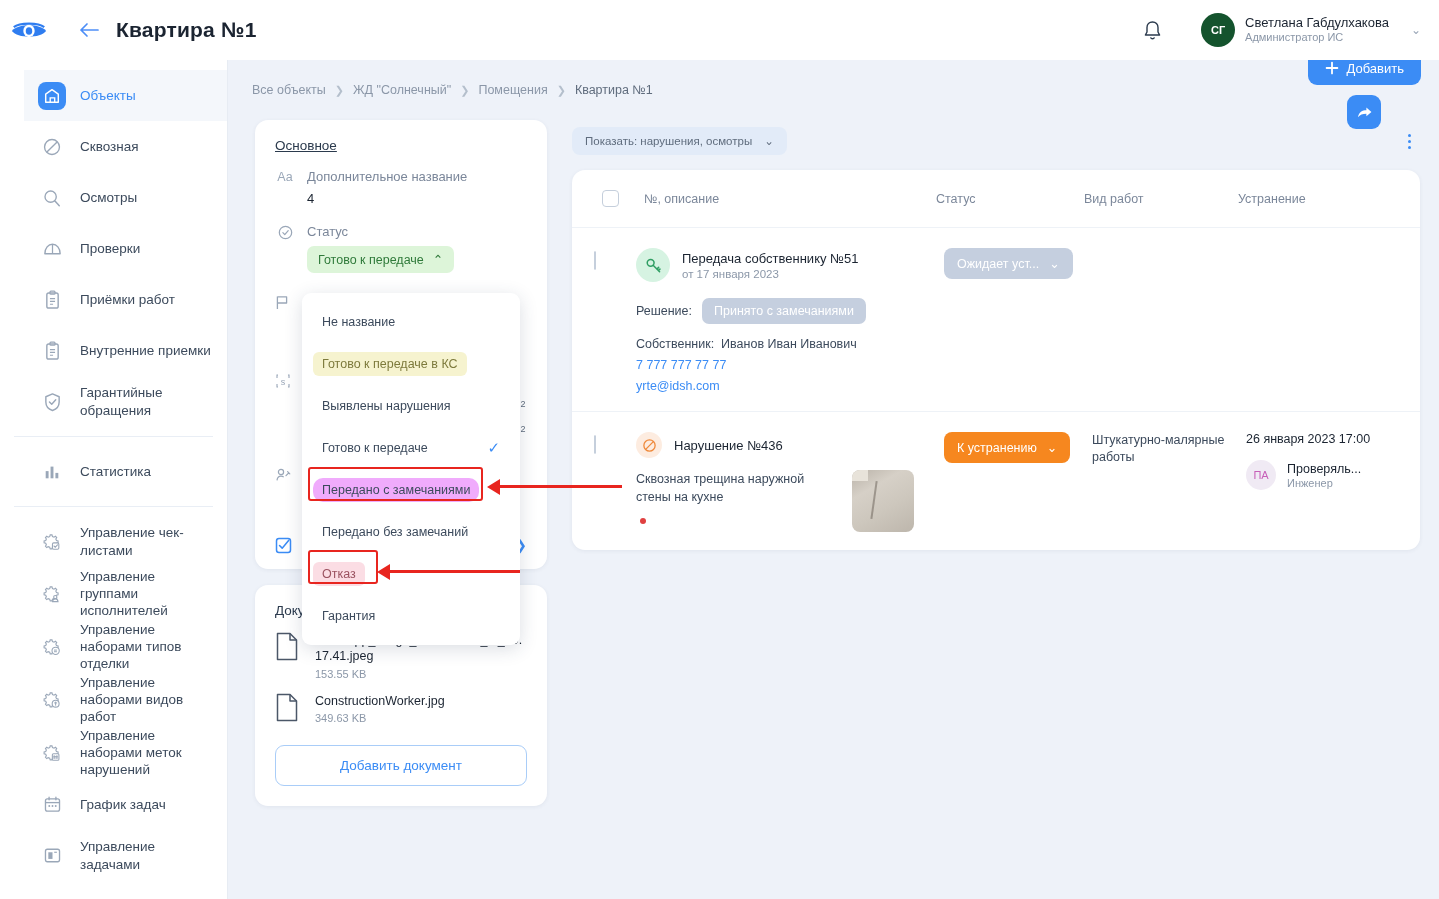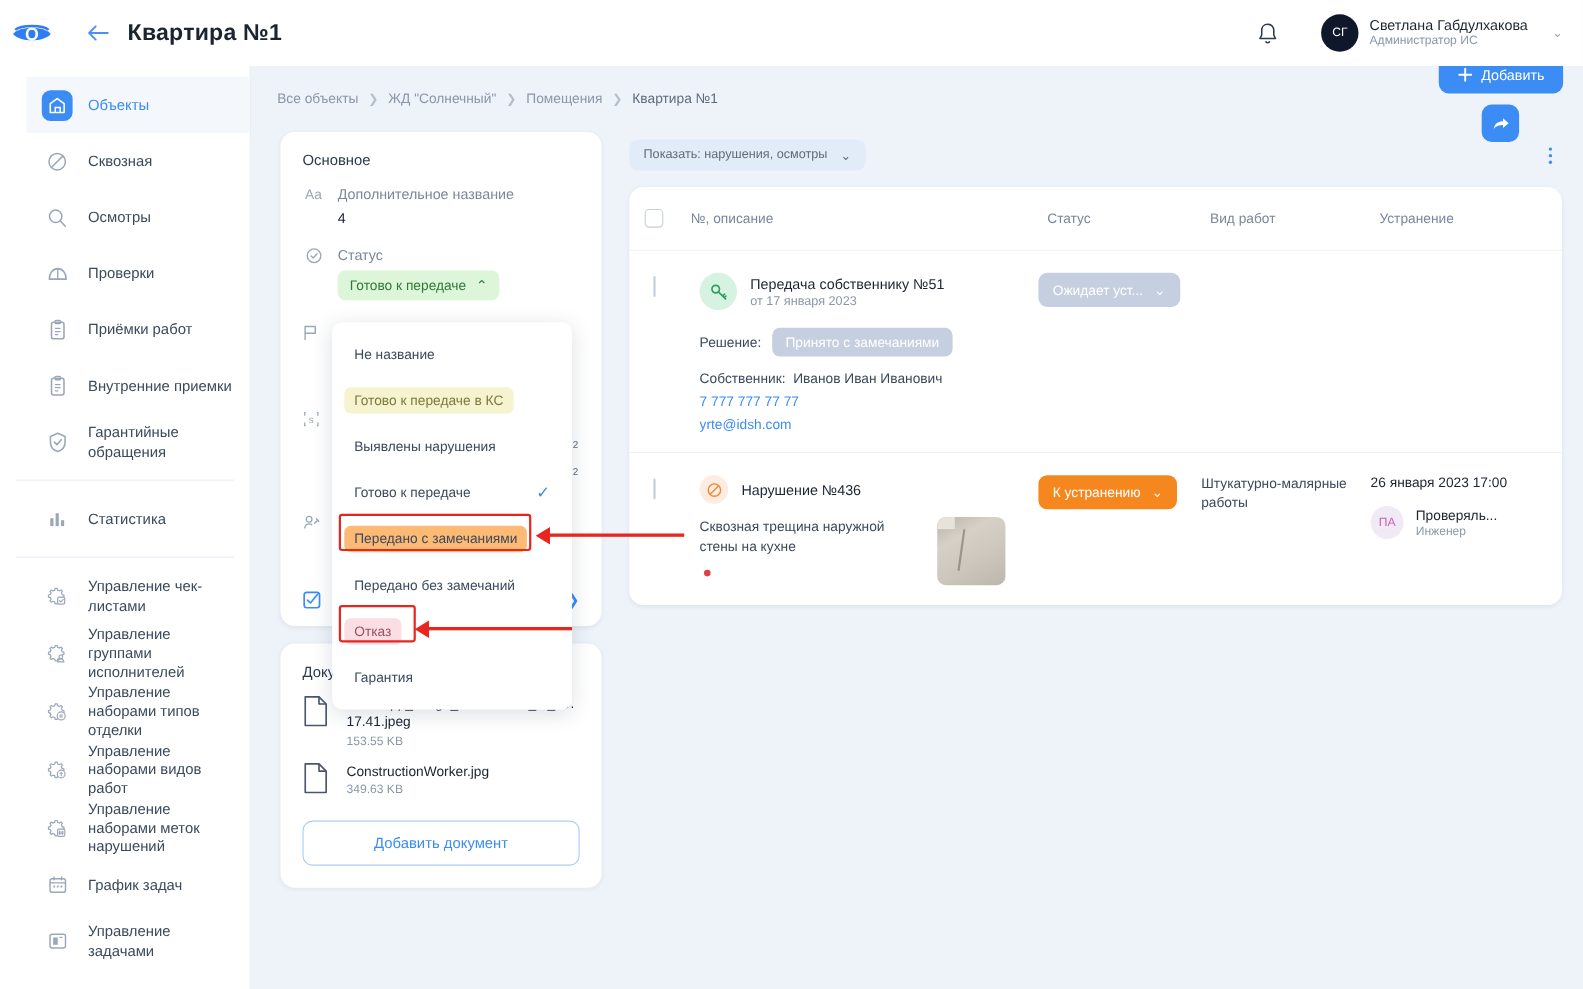--- a/index.html
+++ b/index.html
@@ -30,21 +30,21 @@
   }
   .topbar-right {
     margin-left: auto; display: flex; align-items: center; gap: 8px;
     padding-right: 18px;
   }
   .bell { width: 38px; height: 38px; display:flex; align-items:center; justify-content:center;
           cursor:pointer; color:#2b3a4d; }
   .user-block { display: flex; align-items: center; gap: 10px; cursor: pointer; margin-left: 22px; }
   .avatar-head {
     width: 34px; height: 34px; border-radius: 50%;
-    background: #0f172a; color: #ffffff; font-size: 11px; font-weight: normal;
+    background: #14532d; color: #ffffff; font-size: 11px; font-weight: bold;
     display: flex; align-items: center; justify-content: center;
   }
   .user-names { line-height: 1.25; }
   .user-name { font-size: 13px; color: #1b2431; }
   .user-role { font-size: 11px; color: #8b97a8; }
   .chev-user { color: #9aa7b8; font-size: 12px; margin-left: 12px; }
 
   
   .sidebar {
     position: absolute; left: 0; top: 60px; width: 228px; height: 839px;
@@ -90,21 +90,21 @@
     background: #3b8cf5; color: #ffffff; cursor: pointer;
     display: flex; align-items: center; justify-content: center;
   }
 
   
   .left-col { position: absolute; left: 255px; top: 120px; width: 292px; z-index: 10; }
   .card {
     background: #ffffff; border-radius: 13px; box-shadow: 0 1px 4px rgba(40,60,90,.07);
   }
   .card-main { padding: 18px 20px 0 20px; padding-bottom: 0; overflow: hidden; }
-  .card-title { font-size: 13.5px; color: #2b3a4d; margin-bottom: 16px; }
+  .card-title { font-size: 13.5px; color: #2b3a4d; margin-bottom: 16px; text-decoration: underline; }
   .field-row { display: flex; gap: 12px; margin-bottom: 18px; }
   .field-ico {
     width: 20px; flex: 0 0 20px; color: #9aa7b8; font-size: 12.5px;
     display: flex; justify-content: center; padding-top: 1px;
   }
   .field-body { flex: 1; }
   .field-label { font-size: 13px; color: #7b879a; margin-bottom: 7px; }
   .field-value { font-size: 13px; color: #1b2431; }
   .status-pill {
     display: inline-flex; align-items: center; gap: 9px;
@@ -167,21 +167,21 @@
   .table-card {
     background: #ffffff; border-radius: 13px; margin-top: 8px;
     box-shadow: 0 1px 4px rgba(40,60,90,.07); overflow: hidden;
   }
   .cbox {
     width: 17px; height: 17px; border: 1.5px solid #c5cfdc; border-radius: 4px;
     background: #ffffff; cursor: pointer; flex: 0 0 17px;
   }
   .thead {
     display: flex; align-items: center; height: 58px;
-    padding: 0 14px; border-bottom: 1px solid #eef2f7;
+    padding: 0 30px; border-bottom: 1px solid #eef2f7;
     font-size: 12.5px; color: #7b879a;
   }
   .c-chk { width: 42px; display: flex; }
   .c-desc { flex: 1; }
   .c-status { width: 148px; }
   .c-work { width: 154px; }
   .c-fix { width: 152px; }
 
   .trow { display: flex; padding: 20px 22px 18px 22px; }
   .trow.sep { border-top: 1px solid #eef2f7; }
@@ -591,21 +591,21 @@
         <span class="dd-chip" style="background:#f6f3cf;color:#7d7a3c;">Готово к передаче в КС</span>
       </div>
       <div class="dd-item">
         <span class="dd-chip" style="background:transparent;color:#3c4a5c;">Выявлены нарушения</span>
       </div>
       <div class="dd-item">
         <span class="dd-chip" style="background:transparent;color:#3c4a5c;">Готово к передаче</span>
         <span class="dd-check">✓</span>
       </div>
       <div class="dd-item">
-        <span class="dd-chip" style="background:#fdba74;color:#3c4a5c;">Передано с замечаниями</span>
+        <span class="dd-chip" style="background:#f0abfc;color:#3c4a5c;border-radius:10px;">Передано с замечаниями</span>
       </div>
       <div class="dd-item">
         <span class="dd-chip" style="background:transparent;color:#3c4a5c;">Передано без замечаний</span>
       </div>
       <div class="dd-item">
         <span class="dd-chip" style="background:#fbdde4;color:#9b5260;">Отказ</span>
       </div>
       <div class="dd-item">
         <span class="dd-chip" style="background:transparent;color:#3c4a5c;">Гарантия</span>
       </div>

